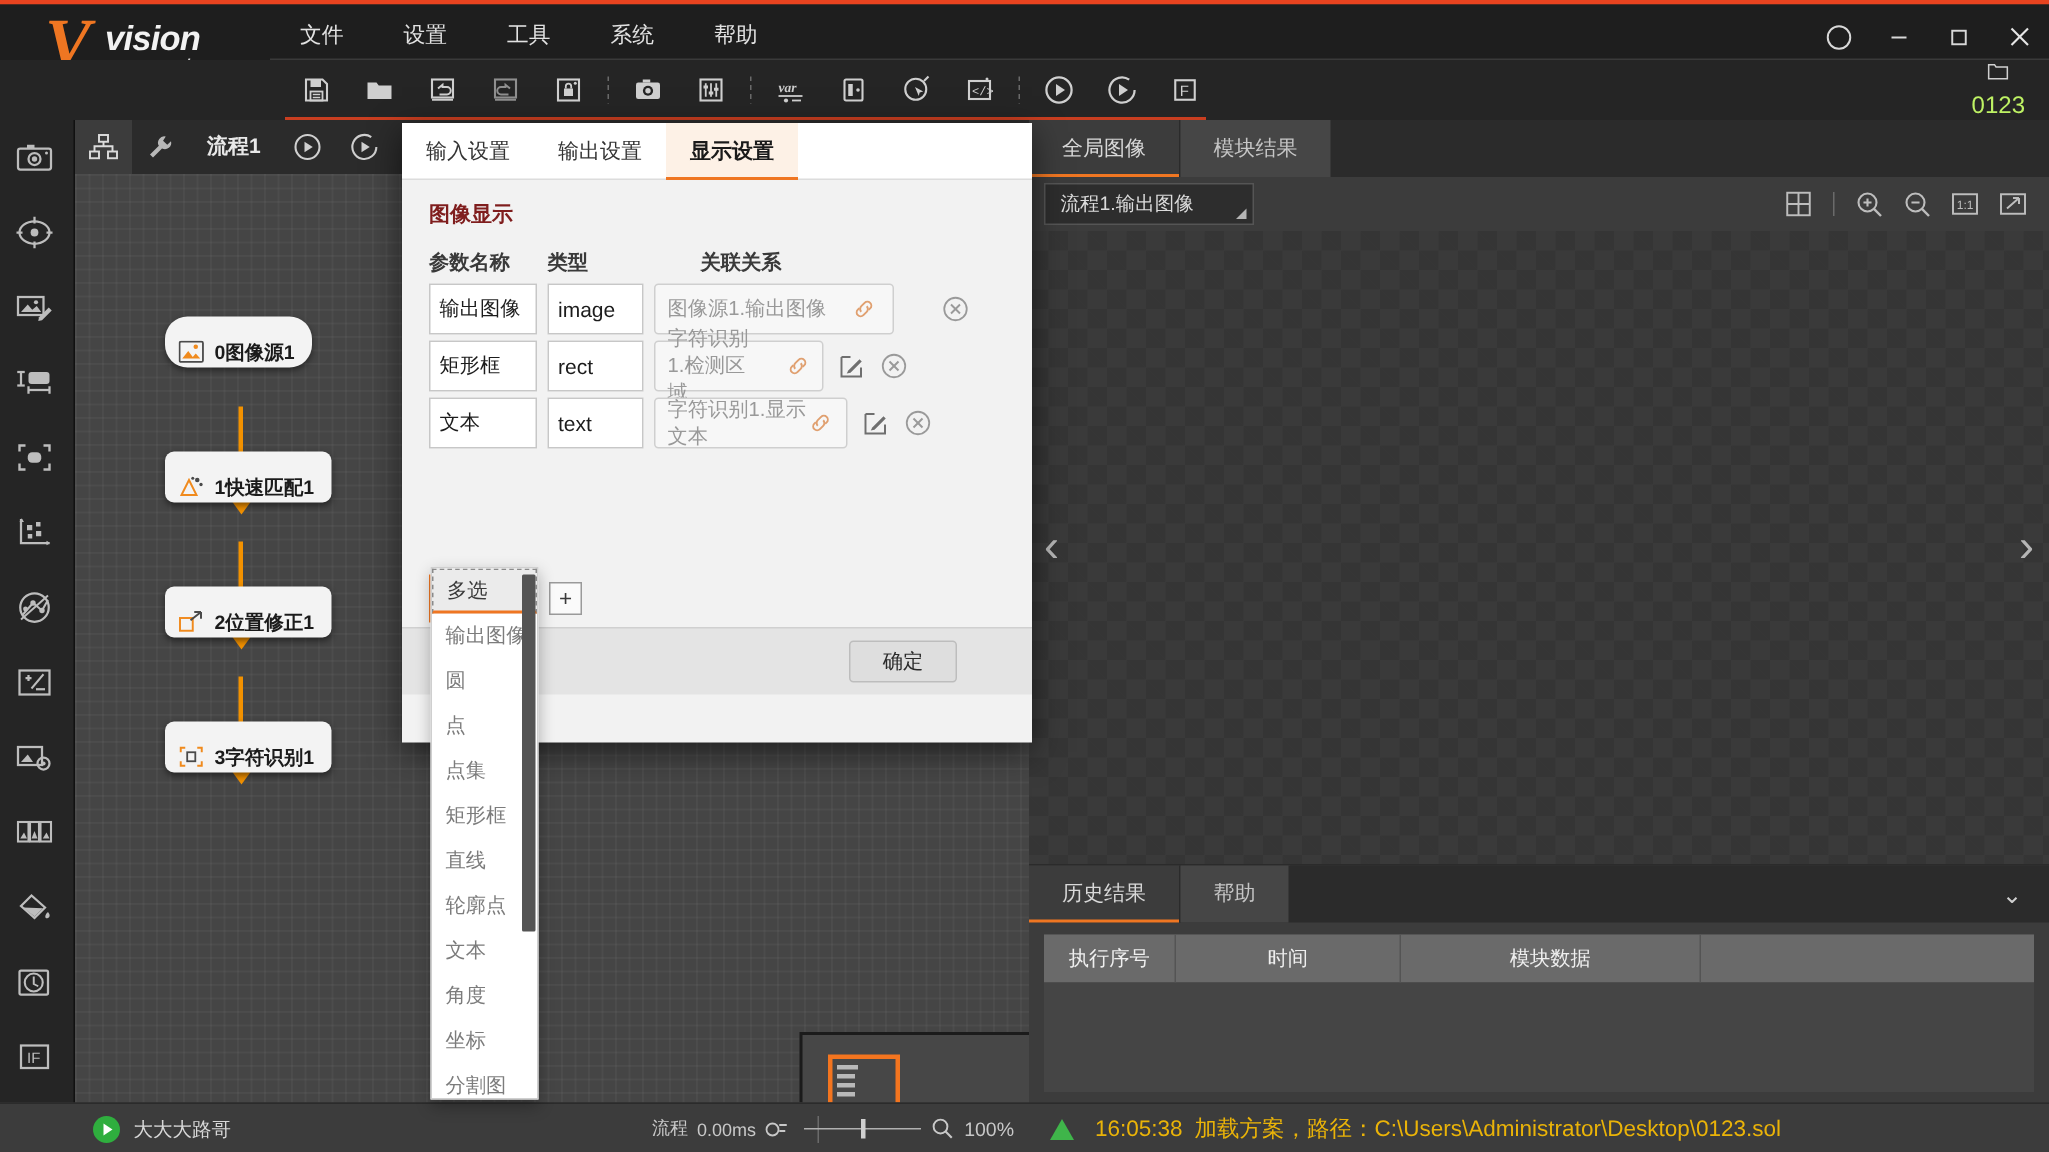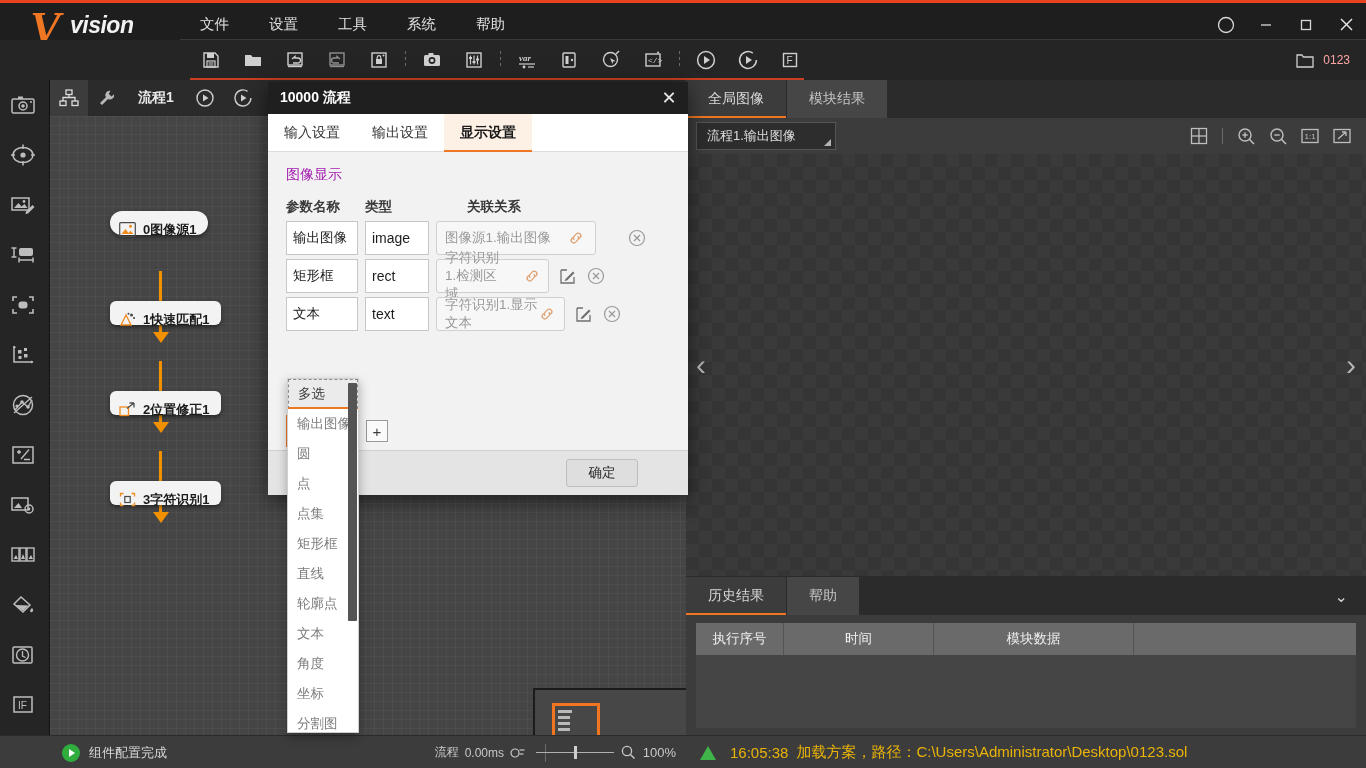--- a/index.html
+++ b/index.html
@@ -36,21 +36,21 @@
   .winbtn { width:40px; height:37px; display:flex; align-items:center; justify-content:center; color:#d8d8d8; }
 
   .title-sep { position:absolute; left:180px; top:39px; width:1186px; height:1px; background:#3a3a3a; }
 
   
   .toolbar { position:absolute; left:0; top:40px; width:1366px; height:40px; background:#252525; }
   .tb-icons { position:absolute; left:190px; top:0; height:40px; display:flex; align-items:center; }
   .tb-btn { width:42px; height:40px; display:flex; align-items:center; justify-content:center; position:relative; }
   .tb-sep { width:1px; height:18px; margin:0 5px;
             background:repeating-linear-gradient(to bottom,#6a6a6a 0 3px, transparent 3px 6px); }
-  .tb-right { position:absolute; right:16px; top:0; height:40px; display:flex; align-items:center; gap:8px; color:#fca5a5; font-size:12px;}
+  .tb-right { position:absolute; right:16px; top:0; height:40px; display:flex; align-items:center; gap:8px; color:#bef264; font-size:16px;flex-direction:column;}
   .tb-underline { position:absolute; left:190px; top:78px; width:614px; height:2px; background:#c93e20; }
 
   
   .rail { position:absolute; left:0; top:80px; width:50px; height:688px; background:#252525; border-right:1px solid #111; }
   .rail-btn { width:46px; height:50px; display:flex; align-items:center; justify-content:center; }
   .rail-bottom { position:absolute; left:0; bottom:0; width:50px; height:33px; display:flex; align-items:center; justify-content:center; }
 
   
   .flowpane { position:absolute; left:50px; top:80px; width:636px; height:655px; background:#3c3c3c; }
   .flowhdr { position:absolute; left:0; top:0; width:636px; height:36px; background:#2b2b2b; display:flex; align-items:center; }
@@ -61,21 +61,21 @@
   .canvas {
     position:absolute; left:0; top:36px; width:636px; height:619px;
     background-color:#454545;
     background-image:
       linear-gradient(to right, rgba(255,255,255,0.035) 1px, transparent 1px),
       linear-gradient(to bottom, rgba(255,255,255,0.035) 1px, transparent 1px);
     background-size:9px 9px;
     overflow:hidden;
   }
   .node {
-    position:absolute; height:24px; background:#f3f3f3; border-radius:6px;
+    position:absolute; height:34px; background:#f3f3f3; border-radius:6px;
     display:flex; align-items:center; padding:13px 12px 0 8px; gap:7px;
     box-shadow:0 2px 4px rgba(0,0,0,0.45); color:#1b1b1b; font-size:13px; font-weight:bold;
     white-space:nowrap;
   }
   .node.rounded { border-radius:15px; }
   .node-ico { width:18px; height:18px; flex:0 0 18px; display:flex; align-items:center; justify-content:center; }
   .arrow-line { position:absolute; width:3px; background:#f29100; }
   .arrow-head { position:absolute; width:0;height:0; border-left:8px solid transparent; border-right:8px solid transparent; border-top:11px solid #f29100; }
 
   .minimap { position:absolute; left:483px; top:572px; width:190px; height:162px; background:#474747; border:2px solid #1b1b1b; }
@@ -141,21 +141,21 @@
   
   .dialog { position:absolute; left:268px; top:82px; width:420px; height:413px; background:#f2f2f2;
             box-shadow:0 6px 20px rgba(0,0,0,0.55); }
   .dlg-title { height:32px; background:#1f1f1f; display:flex; align-items:center; padding-left:12px; color:#fff; font-size:14px; font-weight:bold; }
   .dlg-close { position:absolute; right:6px; top:3px; width:26px;height:26px; display:flex;align-items:center;justify-content:center; color:#e6e6e6; font-size:18px; }
   .dlg-tabs { height:38px; background:#fff; display:flex; align-items:stretch; border-bottom:1px solid #dcdcdc; }
   .dtab { padding:0 16px; display:flex; align-items:center; font-size:14px; color:#333; position:relative; }
   .dtab.active { background:#fdf1e6; color:#1a1a1a; font-weight:bold; }
   .dtab.active::after { content:""; position:absolute; left:0;right:0;bottom:-1px; height:2.5px; background:#ef7622; }
   .dlg-body { position:relative; height:calc(100% - 32px - 38px); background:#f2f2f2; }
-  .sect-title { position:absolute; left:18px; top:14px; font-size:14px; font-weight:normal; color:#a21caf; }
+  .sect-title { position:absolute; left:18px; top:14px; font-size:14px; font-weight:bold; color:#7f1d1d; }
   .cols { position:absolute; left:18px; top:46px; width:390px; display:flex; font-size:13.5px; color:#3a3a3a; font-weight:bold; }
   .row { position:absolute; left:18px; display:flex; align-items:center; gap:7px; }
   .cell-name { width:72px; height:34px; background:#fff; border:1px solid #c7c7c7; display:flex; align-items:center; padding:0 6px; font-size:13.5px; color:#1c1c1c;}
   .cell-type { width:64px; height:34px; background:#fff; border:1px solid #c7c7c7; display:flex; align-items:center; padding:0 6px; font-size:14px; color:#1c1c1c;}
   .cell-link { height:34px; background:#f7f7f7; border:1px solid #cfcfcf; border-radius:3px; display:flex; align-items:center;
                padding:0 8px; font-size:13.5px; color:#999; justify-content:space-between; }
   .ic-btn { width:22px;height:22px;display:flex;align-items:center;justify-content:center; }
   .addrow { position:absolute; left:18px; top:263px; display:flex; align-items:center; gap:12px; }
   .multisel { width:68px; height:32px; border:2px solid #ef7622; background:#fff; display:flex; align-items:center;
               padding-left:8px; font-size:13.5px; color:#333; position:relative; }
@@ -636,21 +636,21 @@
           <div class="th" style="width:221px; border-right:none;"></div>
         </div>
         <div class="tbody"></div>
       </div>
     </div>
   </div>
 
   <div class="statusbar">
     <div class="sb-left">
       <div class="play-circle"></div>
-      <span class="sb-text">组件配置完成</span>
+      <span class="sb-text">大大大路哥</span>
       <span class="sb-flow">
         <span>流程</span>
         <span>0.00ms</span>
         <svg width="16" height="13" viewBox="0 0 16 13">
             <circle cx="5" cy="7" r="4" fill="none" stroke="#c8c8c8" stroke-width="1.2"></circle>
             <line x1="9.5" y1="4" x2="14.5" y2="4" stroke="#c8c8c8" stroke-width="1.2"></line>
             <line x1="9.5" y1="8" x2="13.5" y2="8" stroke="#c8c8c8" stroke-width="1.2"></line>
           </svg>
       </span>
       <span class="sb-divider"></span>
@@ -664,24 +664,20 @@
       </span>
     </div>
     <div class="sb-right">
       <span class="warn-tri"></span>
       <span class="sb-log">16:05:38</span>
       <span class="sb-log" style="margin-left:8px;">加载方案，路径：C:\Users\Administrator\Desktop\0123.sol</span>
     </div>
   </div>
 
   <div class="dialog">
-    <div class="dlg-title">
-      <span>10000 流程</span>
-      <span class="dlg-close">✕</span>
-    </div>
 
     <div class="dlg-tabs">
       <div class="dtab">
         <span>输入设置</span>
       </div>
       <div class="dtab">
         <span>输出设置</span>
       </div>
       <div class="dtab active">
         <span>显示设置</span>

